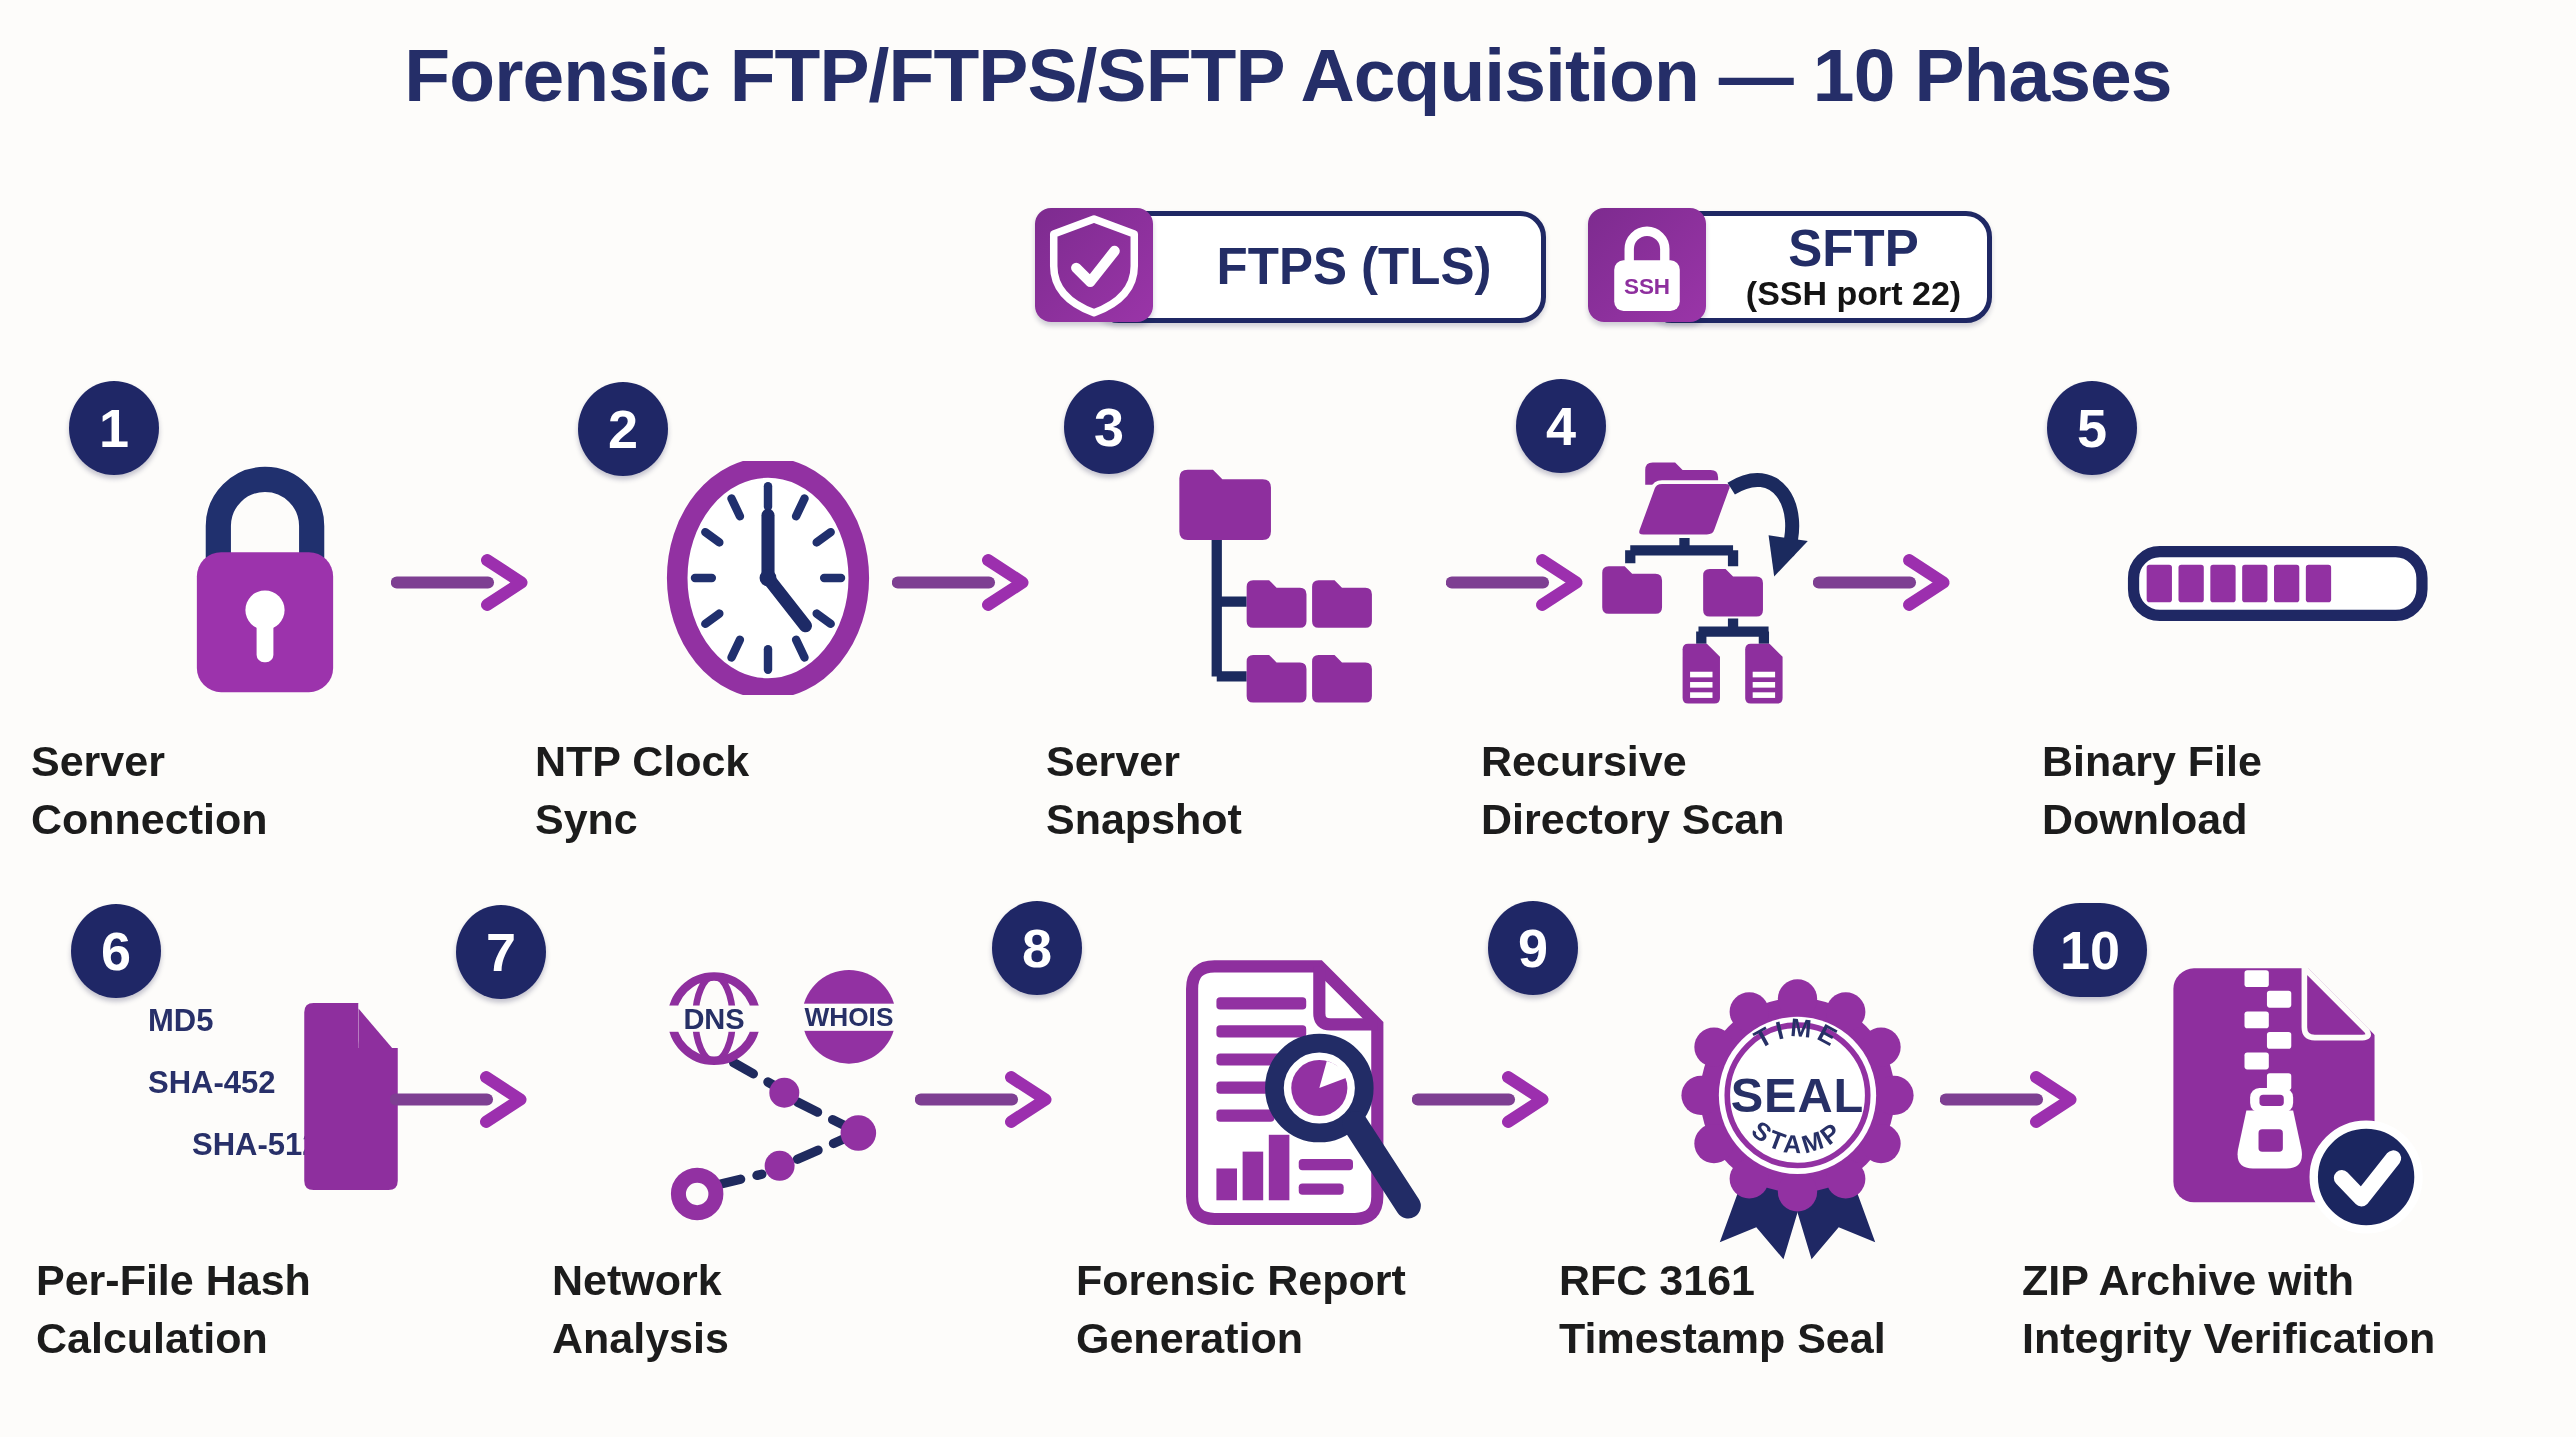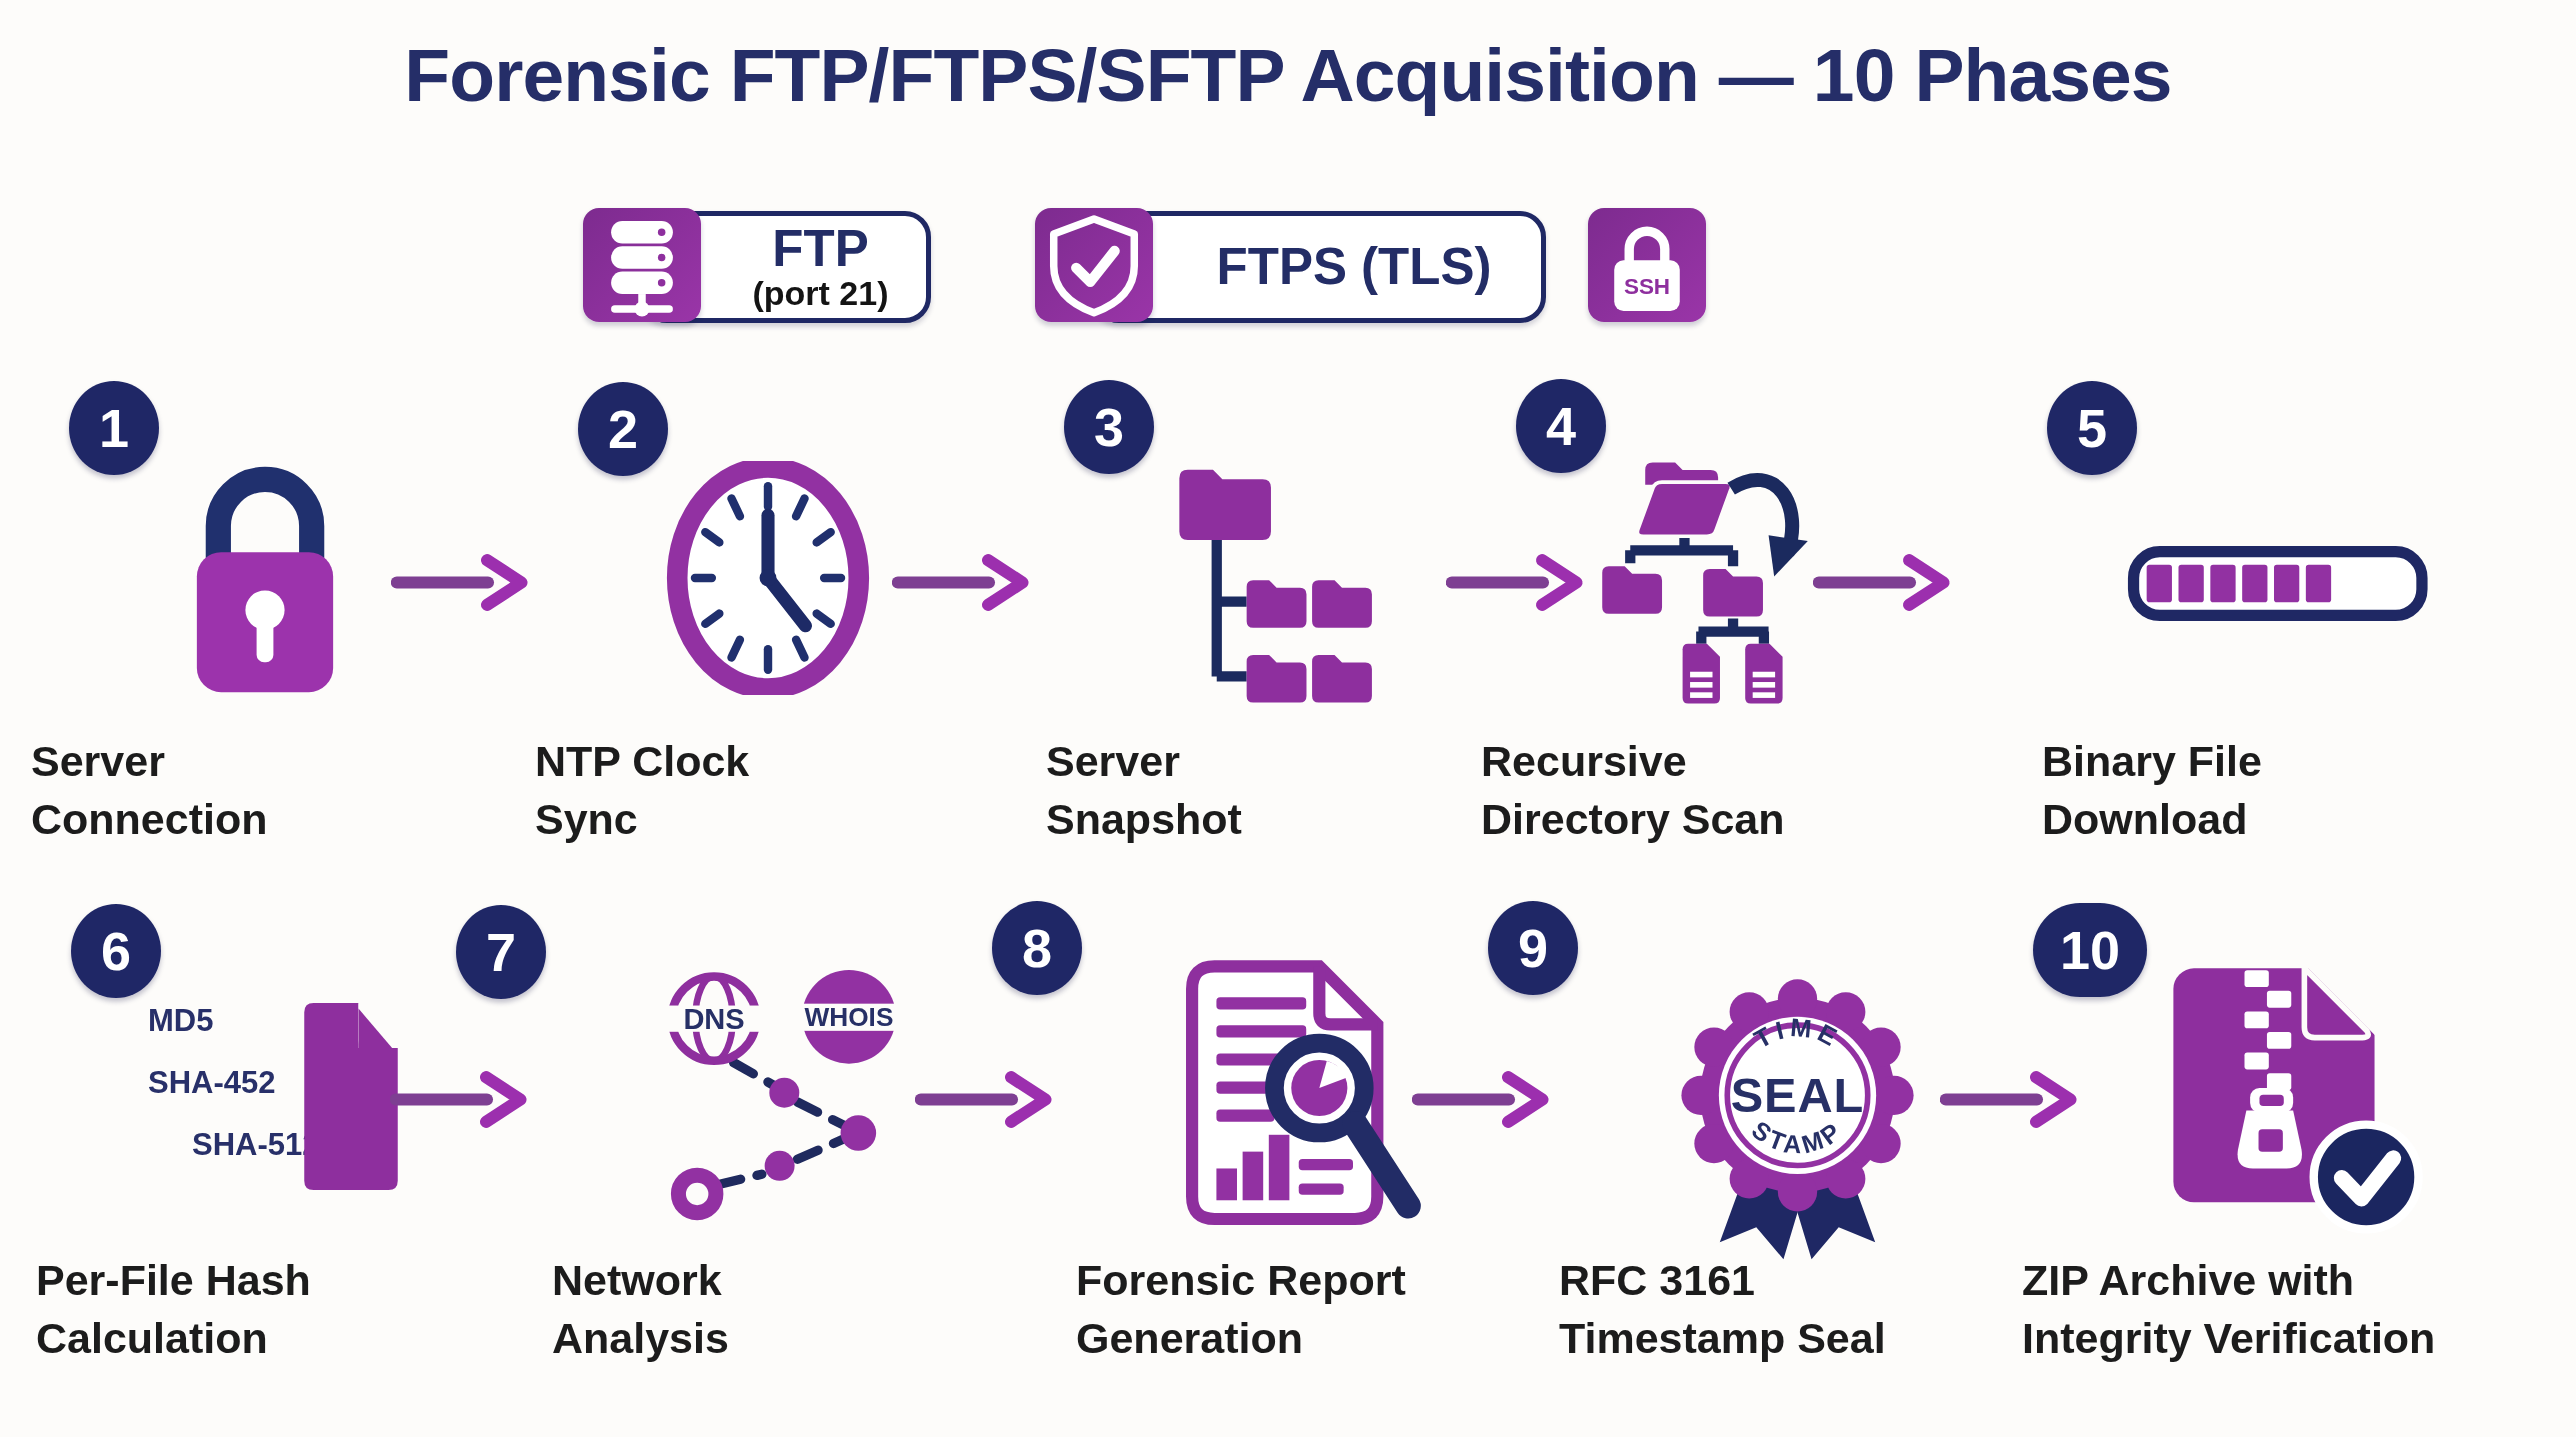--- a/index.html
+++ b/index.html
@@ -39,54 +39,39 @@
   <svg width="0" height="0" style="position:absolute">
     <defs>
       <path id="fldS" d="M0 12 Q0 5 7 5 L24 5 L32 13 L57 13 Q64 13 64 20 L64 49 Q64 56 57 56 L7 56 Q0 56 0 49 Z"></path>
       <path id="fldB" d="M0 16 Q0 7 9 7 L36 7 L46 17 L89 17 Q98 17 98 26 L98 73 Q98 82 89 82 L9 82 Q0 82 0 73 Z"></path>
       <path id="docS" d="M0 6 Q0 0 6 0 L26 0 L40 14 L40 58 Q40 64 34 64 L6 64 Q0 64 0 58 Z"></path>
     </defs>
   </svg>
 
   <div class="abs title">Forensic FTP/FTPS/SFTP Acquisition — 10 Phases</div>
 
-  <div class="proto" style="left:583px;top:208px;width:348px;">
-    <div class="pill">
-      <div class="pname">FTP</div>
-      <div class="pdetail">(port 21)</div>
-    </div>
-    <div class="tile">
-      <svg width="118" height="118" viewBox="0 0 126 126">
-        <rect x="30" y="16" width="66" height="24" rx="12" fill="#fff"></rect>
-        <rect x="30" y="43" width="66" height="24" rx="12" fill="#fff"></rect>
-        <rect x="30" y="70" width="66" height="24" rx="12" fill="#fff"></rect>
-        <circle cx="84" cy="28" r="4" fill="#8e2f9e"></circle>
-          <circle cx="84" cy="55" r="4" fill="#8e2f9e"></circle>
-          <circle cx="84" cy="82" r="4" fill="#8e2f9e"></circle>
-        <line x1="63" y1="94" x2="63" y2="110" stroke="#fff" stroke-width="8"></line>
-        <line x1="34" y1="110" x2="92" y2="110" stroke="#fff" stroke-width="8" stroke-linecap="round"></line>
-        <circle cx="63" cy="110" r="8" fill="#fff"></circle>
-      </svg>
-    </div>
-  </div>
 
   <div class="proto" style="left:1035px;top:208px;width:511px;">
     <div class="pill">
       <div class="pname">FTPS (TLS)</div>
 
     </div>
     <div class="tile">
       <svg width="118" height="118" viewBox="0 0 126 126">
         <path d="M63 14 L106 30 V64 Q106 98 63 114 Q20 98 20 64 V30 Z" fill="none" stroke="#fff" stroke-width="8" stroke-linejoin="round"></path>
         <path d="M44 66 L59 81 L85 48" fill="none" stroke="#fff" stroke-width="11" stroke-linecap="round" stroke-linejoin="round"></path>
       </svg>
     </div>
   </div>
 
   <div class="proto" style="left:1588px;top:208px;width:404px;">
+    <div class="pill">
+      <div class="pname">SFTP</div>
+      <div class="pdetail">(SSH port 22)</div>
+    </div>
     <div class="tile">
       <svg width="118" height="118" viewBox="0 0 126 126">
         <path d="M44 60 V46 a19 19 0 0 1 38 0 V60" fill="none" stroke="#fff" stroke-width="10"></path>
         <rect x="28" y="58" width="70" height="54" rx="10" fill="#fff"></rect>
         <text x="63" y="94" text-anchor="middle" font-size="24" font-weight="bold" fill="#8e2f9e">SSH</text>
       </svg>
     </div>
   </div>
 
   <div>

